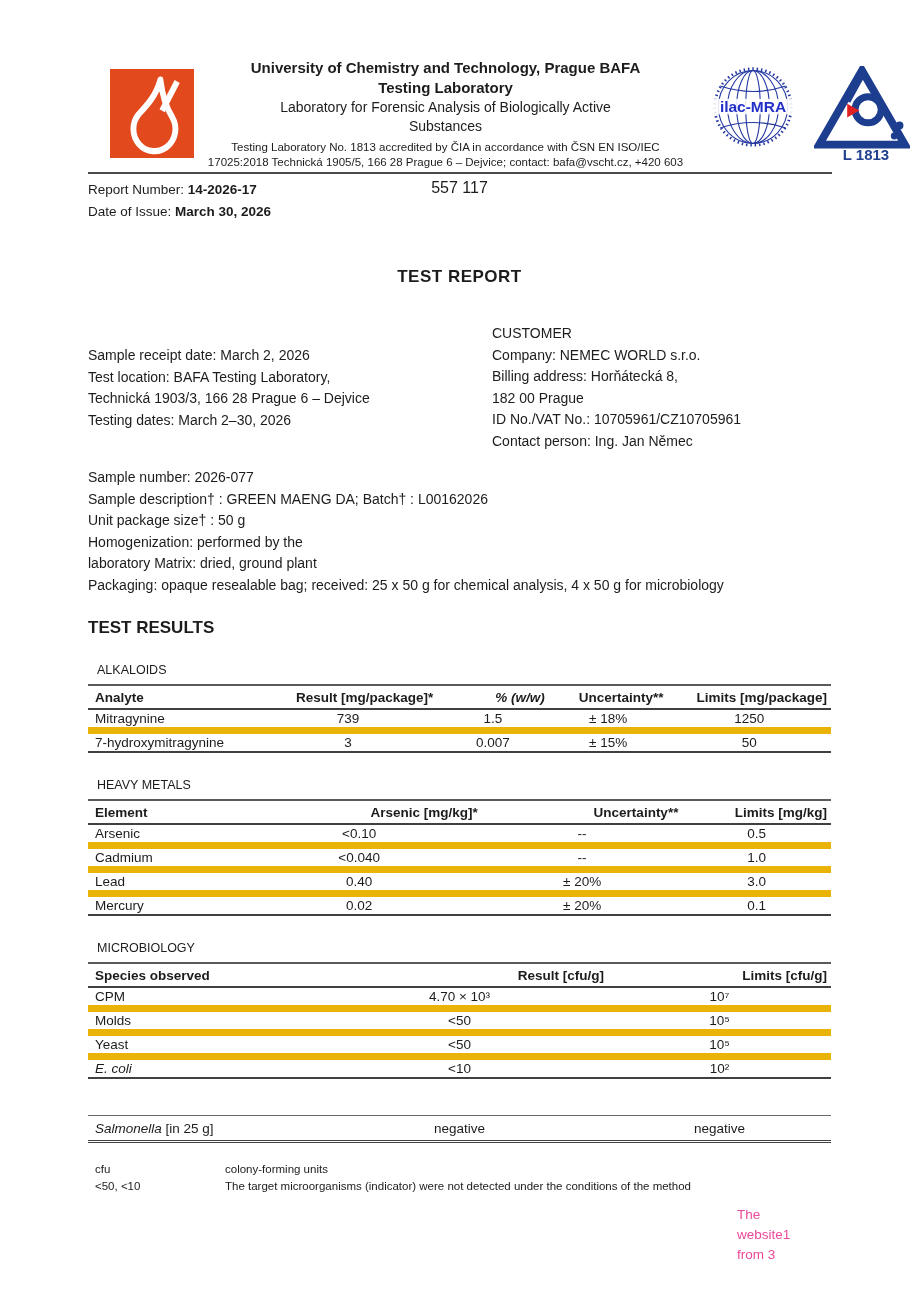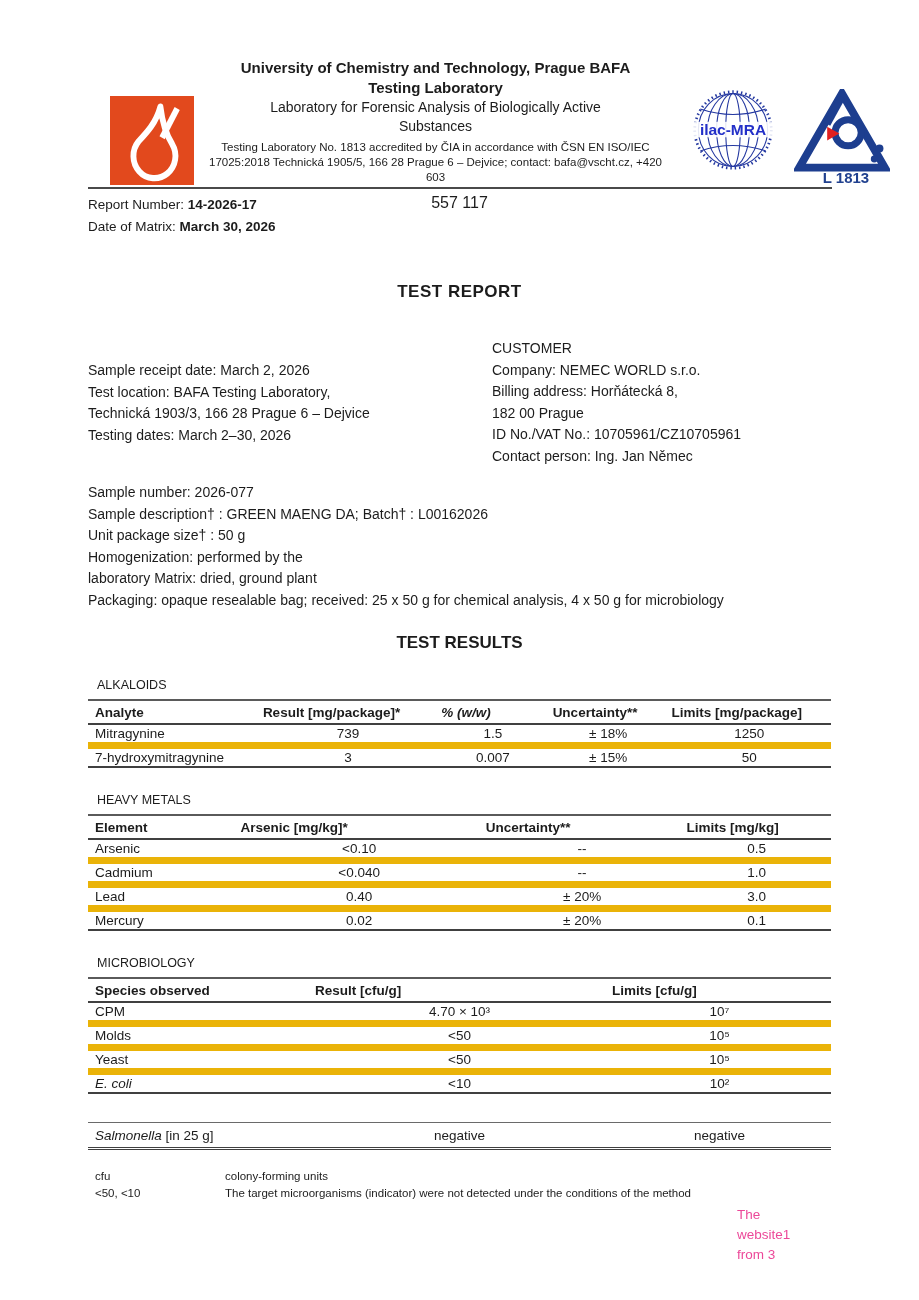--- a/index.html
+++ b/index.html
@@ -7,21 +7,21 @@
   .page {
     position:relative;
     width:919px; height:1300px;
     margin:0 auto;
     background:#ffffff;
     font-family:"Liberation Sans","DejaVu Sans",sans-serif;
     color:#1c1c1c;
     overflow:hidden;
   }
   
-  .header { display:flex; align-items:flex-end; padding:56px 20px 0 110px; }
+  .header { display:flex; align-items:center; padding:56px 0 0 110px; }
   .uct-logo { width:84px; height:89px; flex:0 0 84px; }
   .header-center { flex:1; text-align:center; padding:2px 6px 0 6px; }
   .org-line-bold { font-size:15px; font-weight:bold; line-height:20px; }
   .org-line { font-size:14px; line-height:19px; max-width:400px; margin:0 auto; }
   .acc-line { font-size:11.5px; line-height:15px; }
   .acc-first { margin-top:4px; }
   .header-logos { flex:0 0 222px; display:flex; align-items:flex-start; gap:5px; padding-top:2px; }
   .ilac-logo { width:112px; height:82px; }
   .cia-wrap { width:104px; text-align:center; }
   .cia-logo { width:96px; height:84px; }
@@ -37,38 +37,38 @@
   
   .info-cols { display:flex; margin:36px 88px 0 88px; font-size:14px; }
   .info-left { width:404px; padding-top:22px; }
   .info-left > div, .info-right > div, .sample-block > div { line-height:21.5px; }
   .info-right { flex:1; }
   .customer-heading { font-size:14px; line-height:21.5px; }
   .customer-lines > div { line-height:21.5px; }
   
   .sample-block { margin:15px 88px 0 88px; font-size:14px; }
   
-  .results-heading { margin:22px 88px 0 88px; font-size:17px; font-weight:bold;text-align:center; }
+  .results-heading { margin:22px 88px 0 88px; font-size:17px; font-weight:bold; }
   .tbl-label { margin:25px 88px 7px 97px; font-size:12.5px; }
   table.rpt { width:743px; margin:0 88px; border-collapse:collapse; font-size:13.5px;
               border-top:2px solid #5a5a5a; border-bottom:2px solid #404040; }
-  table.rpt th { font-weight:bold; text-align:left; height:24px; padding:2px 4px;
+  table.rpt th { font-weight:bold; text-align:right; height:24px; padding:2px 4px;
                  border-bottom:2px solid #404040; }
   table.rpt td { text-align:center; height:20px; padding:1px 4px; }
   table.rpt th:first-child, table.rpt td:first-child { text-align:left; padding-left:7px; }
   table.rpt tbody tr + tr td { border-top:7px solid #eab308; }
   td.it, th.it, .italic { font-style:italic; }
   .t-alk th:nth-child(1){width:23%} .t-alk th:nth-child(2){width:24%}
   .t-alk th:nth-child(3){width:15%; font-style:italic}
   .t-alk th:nth-child(4){width:16%} .t-alk th:nth-child(5){width:22%}
   .t-hm th:nth-child(1){width:20%} .t-hm th:nth-child(2){width:33%}
   .t-hm th:nth-child(3){width:27%} .t-hm th:nth-child(4){width:20%}
   .t-micro th:nth-child(1){width:30%} .t-micro th:nth-child(2){width:40%}
   .t-micro th:nth-child(3){width:30%}
-  table.t-sal { width:743px; margin:28px 88px 0 88px; border-collapse:collapse; font-size:13.5px;
+  table.t-sal { width:743px; margin:36px 88px 0 88px; border-collapse:collapse; font-size:13.5px;
                 border-top:1px solid #6a6a6a; border-bottom:3px double #404040; }
   table.t-sal td { height:26px; text-align:center; padding:1px 4px; }
   table.t-sal td:first-child { text-align:left; padding-left:7px; width:30%; }
   table.t-sal td:nth-child(2) { width:40%; }
   table.t-sal td:nth-child(3) { width:30%; }
   
   .footnotes { margin:18px 88px 0 95px; font-size:11.5px; }
   .fn-row { display:flex; line-height:16.5px; }
   .fn-term { width:130px; flex:0 0 130px; }
   .fn-def { flex:1; }
@@ -125,21 +125,21 @@
         <div class="cia-label">L 1813</div>
       </div>
     </div>
   </div>
 
   <div class="header-rule"></div>
 
   <div class="meta-row">
     <div class="phone-tail">557 117</div>
     <div class="meta-line"><span>Report Number: </span><b>14-2026-17</b></div>
-    <div class="meta-line"><span>Date of Matrix: </span><b>March 30, 2026</b></div>
+    <div class="meta-line"><span>Date of Issue: </span><b>March 30, 2026</b></div>
   </div>
 
   <div class="title">TEST REPORT</div>
 
   <div class="info-cols">
     <div class="info-left">
         <div>Sample receipt date: March 2, 2026</div>
         <div>Test location: BAFA Testing Laboratory,</div>
         <div>Technická 1903/3, 166 28 Prague 6 – Dejvice</div>
         <div>Testing dates: March 2–30, 2026</div>

